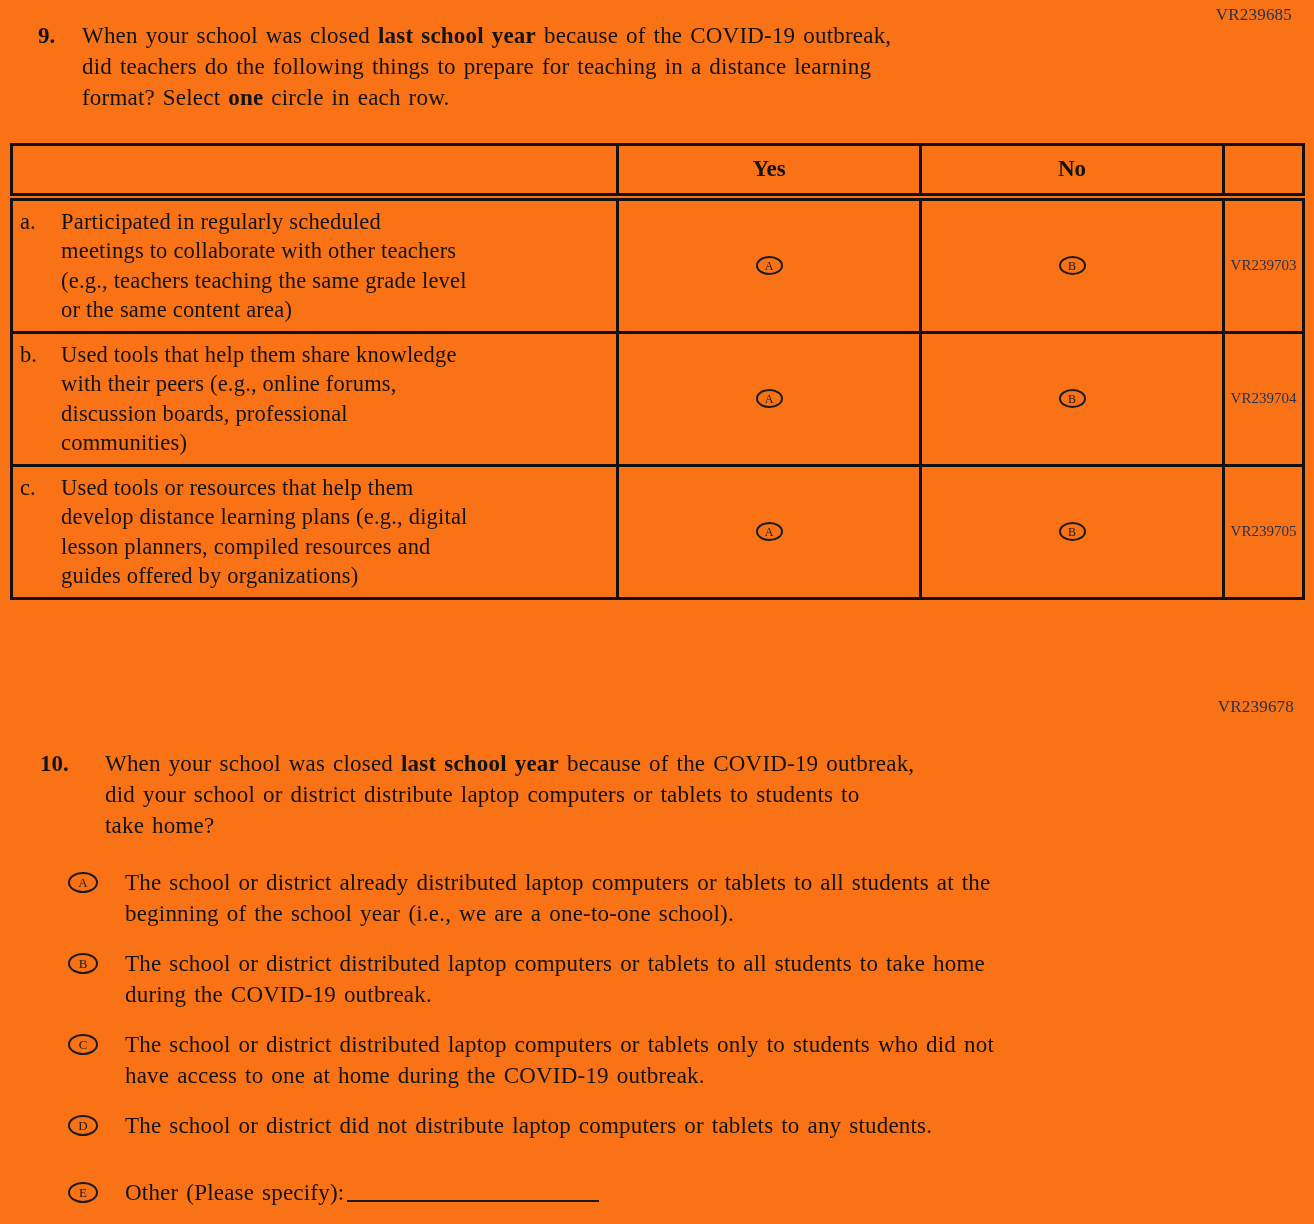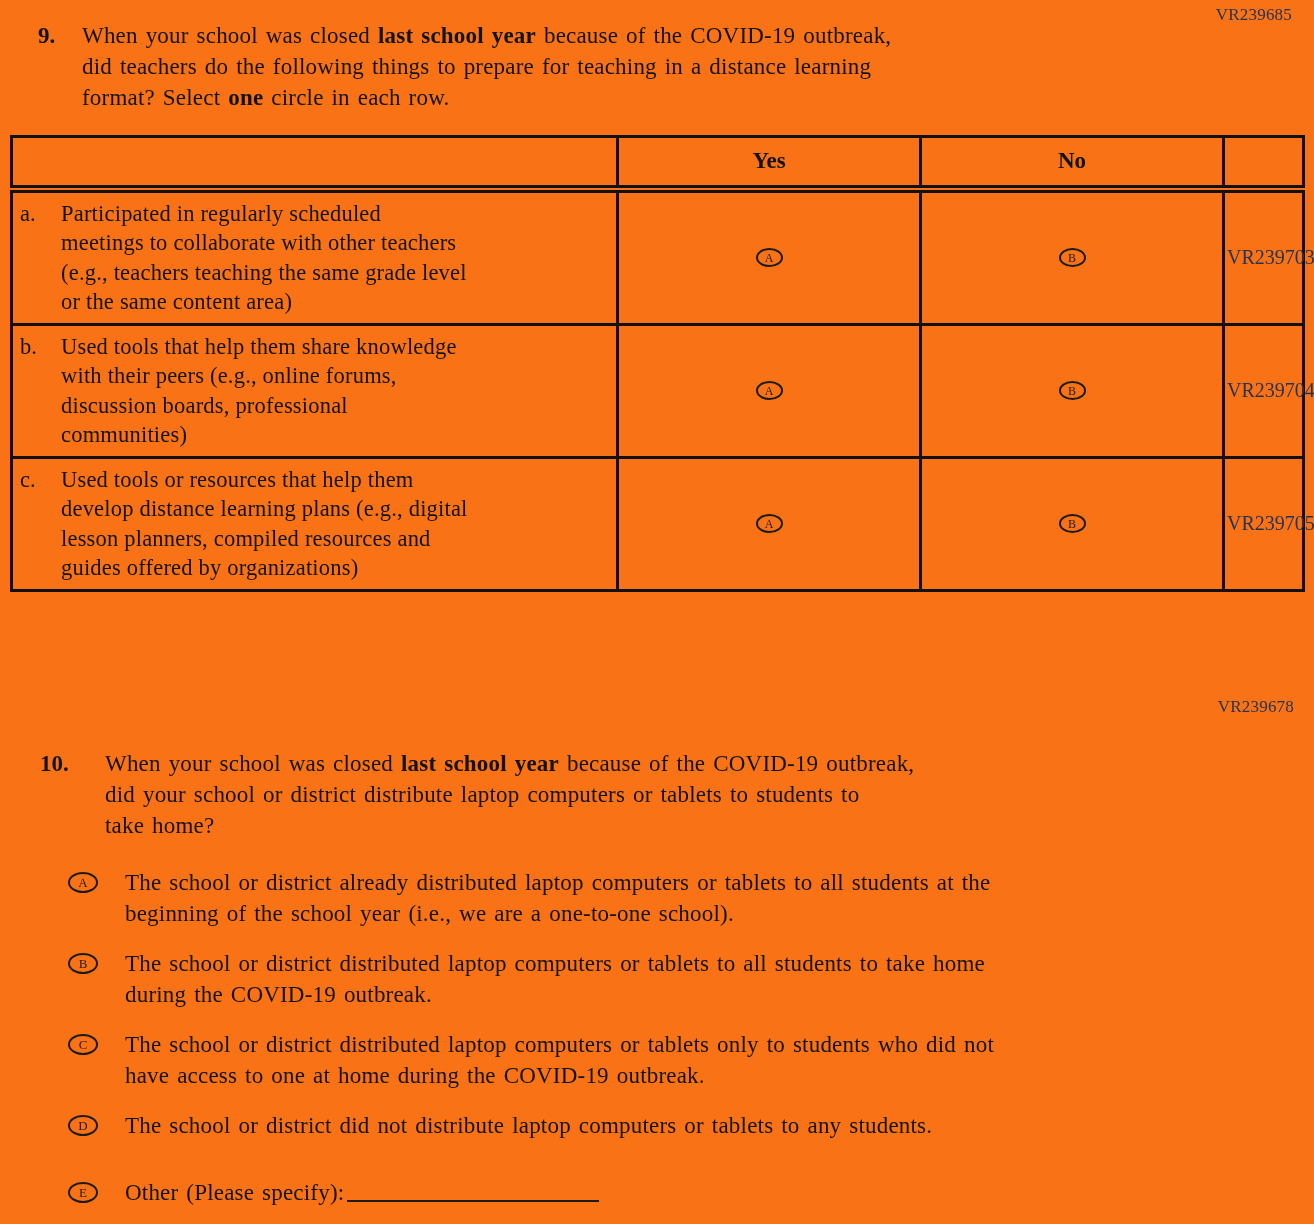--- a/index.html
+++ b/index.html
@@ -45,21 +45,21 @@
     word-spacing: 2px;
     letter-spacing: 0.2px;
   }
   .qstem b { font-weight: bold; margin-top: 40px; }
   .prelines { white-space: pre-line; }
   
   table.grid {
     border-collapse: collapse;
     table-layout: fixed;
     width: 1292px;
-    margin: 22px 0 0 10px;
+    margin: 30px 0 0 10px;
   }
   table.grid th, table.grid td {
     border: 3px solid #111;
   }
   table.grid thead th {
     height: 52px;
     border-bottom: 8px double #111;
     font-size: 23px;
     font-weight: bold;
     text-align: center;
@@ -81,21 +81,21 @@
     line-height: 29.5px;
     letter-spacing: 0.2px;
   }
   td.opt-cell {
     text-align: center;
     vertical-align: middle;
   }
   td.code-cell {
     text-align: center;
     vertical-align: middle;
-    font-size: 20px;
+    font-size: 15px;
     color: #253352;
     padding: 0 2px;
   }
   
   .bubble {
     display: inline-flex;
     align-items: center;
     justify-content: center;
     width: 27px;
     height: 19px;

